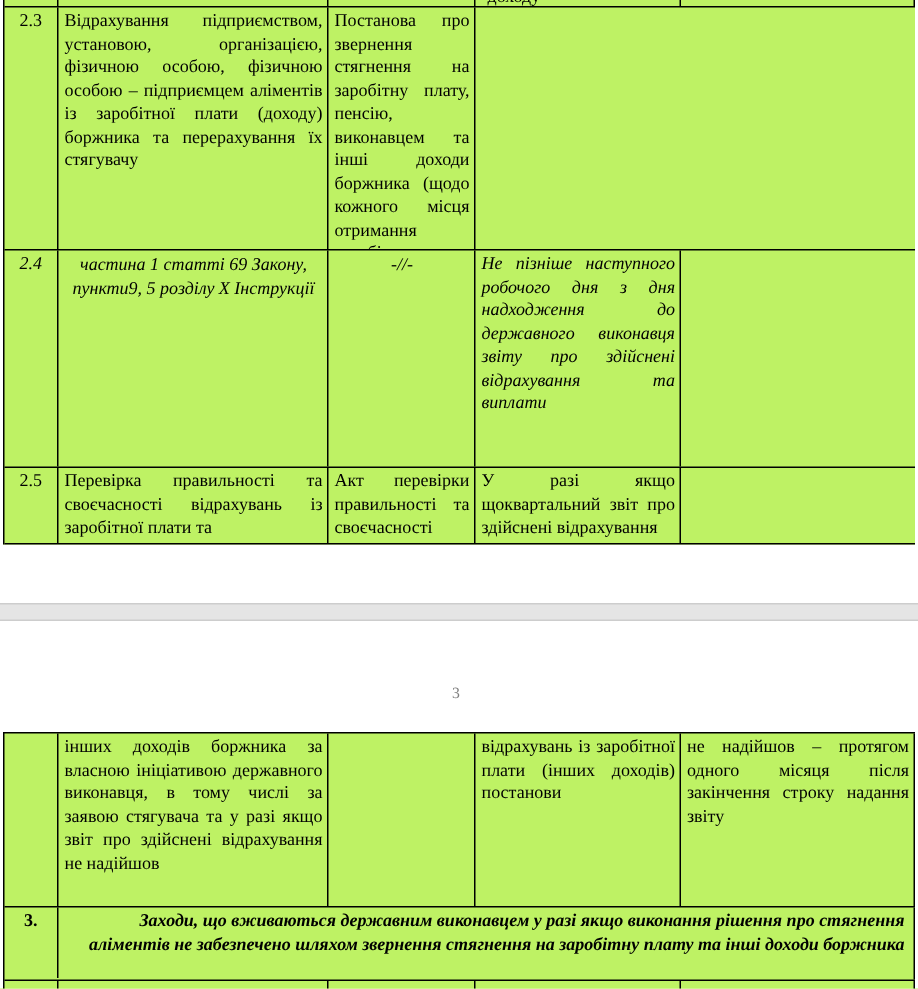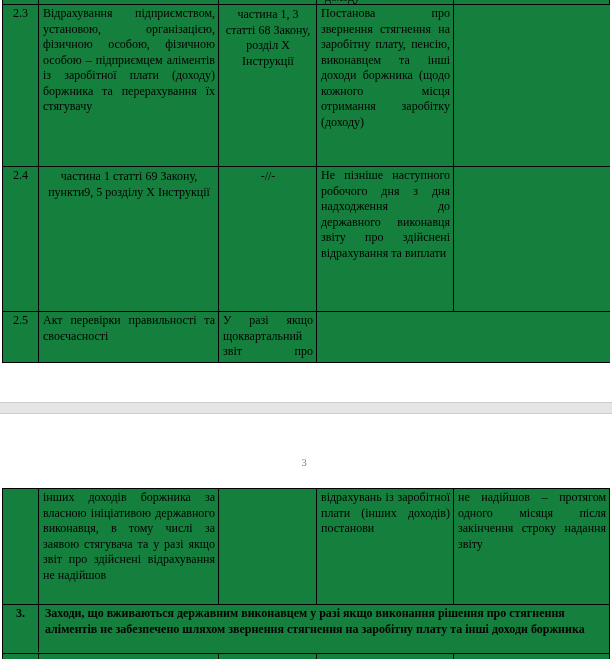--- a/index.html
+++ b/index.html
@@ -6,47 +6,48 @@
   body {
     width: 612px; height: 659px; overflow: hidden; position: relative;
     background: #ffffff;
     font-family: "Liberation Serif", "DejaVu Serif", serif;
     font-size: 12px; line-height: 15.5px; color: #000;
   }
   .tbl {
     position: absolute; left: 2px;
     width: 607px;
     border-left: 1px solid #000;
-    background: #15803d;
+    background: #bef264;
   }
   .t-page3 { border-top: 1px solid #000; }
   .row { display: grid; grid-template-columns: 36px 180px 98px 137px 156px; }
   .row.bordered { border-bottom: 1px solid #000; }
   .cell {
     border-right: 1px solid #000;
     box-sizing: border-box;
     overflow: hidden;
     padding: 1px 3px 0 4px;
   }
   .c-num   { text-align: center; padding: 1px 1px 0 1px; }
   .c-just  { text-align: justify; }
   .c-center{ text-align: center; padding-top: 2px; }
   .h-partial-top { height: 4px; }
   .h-r23 { height: 161px; }
-  .h-r24 { height: 144px; }
+  .h-r24 { height: 144px; font-style: italic; }
   .h-r25 { height: 50px; }
   .h-cont { height: 115px; }
   .h-r3   { height: 47px; }
   .h-partial-bottom { height: 7px; }
   .clip-frag span { display: block; margin-top: -11.5px; margin-left: 4px; }
   .section-cell {
     grid-column: 2 / 6;
-    font-weight: bold; text-align: left;
+    font-weight: bold; text-align: right;
     padding: 1px 6px 0 6px;
     border-right: 1px solid #000;
+    font-style: italic;
   }
   .section-num { font-weight: bold; }
   .page-gap {
     position: absolute; left: 0; top: 402px; width: 612px; height: 10px;
     background: #e5e5e5;
     border-top: 1px solid #cdcdcd; border-bottom: 1px solid #cdcdcd;
   }
   .page-header-number {
     position: absolute; left: 0; top: 456px; width: 608px;
     text-align: center; color: #7f7f7f; font-size: 10.5px; line-height: 13px;
@@ -65,33 +66,33 @@
     <div class="cell h-partial-top"></div>
     <div class="cell h-partial-top clip-frag">
         <span>доходу</span>
       </div>
     <div class="cell h-partial-top"></div>
   </div>
 
   <div class="row bordered">
     <div class="cell c-num h-r23">2.3</div>
     <div class="cell c-just h-r23">Відрахування підприємством, установою, організацією, фізичною особою, фізичною особою – підприємцем аліментів із заробітної плати (доходу) боржника та перерахування їх стягувачу</div>
-    <div class="cell c-center h-r23">частина 1, 3 статті 68 Закону, розділ X Інструкції</div>
     <div class="cell c-just h-r23">Постанова про звернення стягнення на заробітну плату, пенсію, виконавцем та інші доходи боржника (щодо кожного місця отримання заробітку (доходу)</div>
   </div>
 
   <div class="row bordered">
     <div class="cell c-num h-r24">2.4</div>
     <div class="cell c-center h-r24">частина 1 статті 69 Закону, пункти9, 5 розділу X Інструкції</div>
     <div class="cell c-center h-r24">-//-</div>
     <div class="cell c-just h-r24">Не пізніше наступного робочого дня з дня надходження до державного виконавця звіту про здійснені відрахування та виплати</div>
   </div>
 
   <div class="row bordered">
     <div class="cell c-num h-r25">2.5</div>
+    <div class="cell c-just h-r25">Перевірка правильності та своєчасності відрахувань із заробітної плати та</div>
     <div class="cell c-just h-r25">Акт перевірки правильності та своєчасності</div>
     <div class="cell c-just h-r25">У разі якщо щоквартальний звіт про здійснені відрахування</div>
   </div>
 </div>
 
 <div class="page-gap"></div>
 
 <div class="page-header-number">3</div>
 
 <div class="tbl t-page3">

